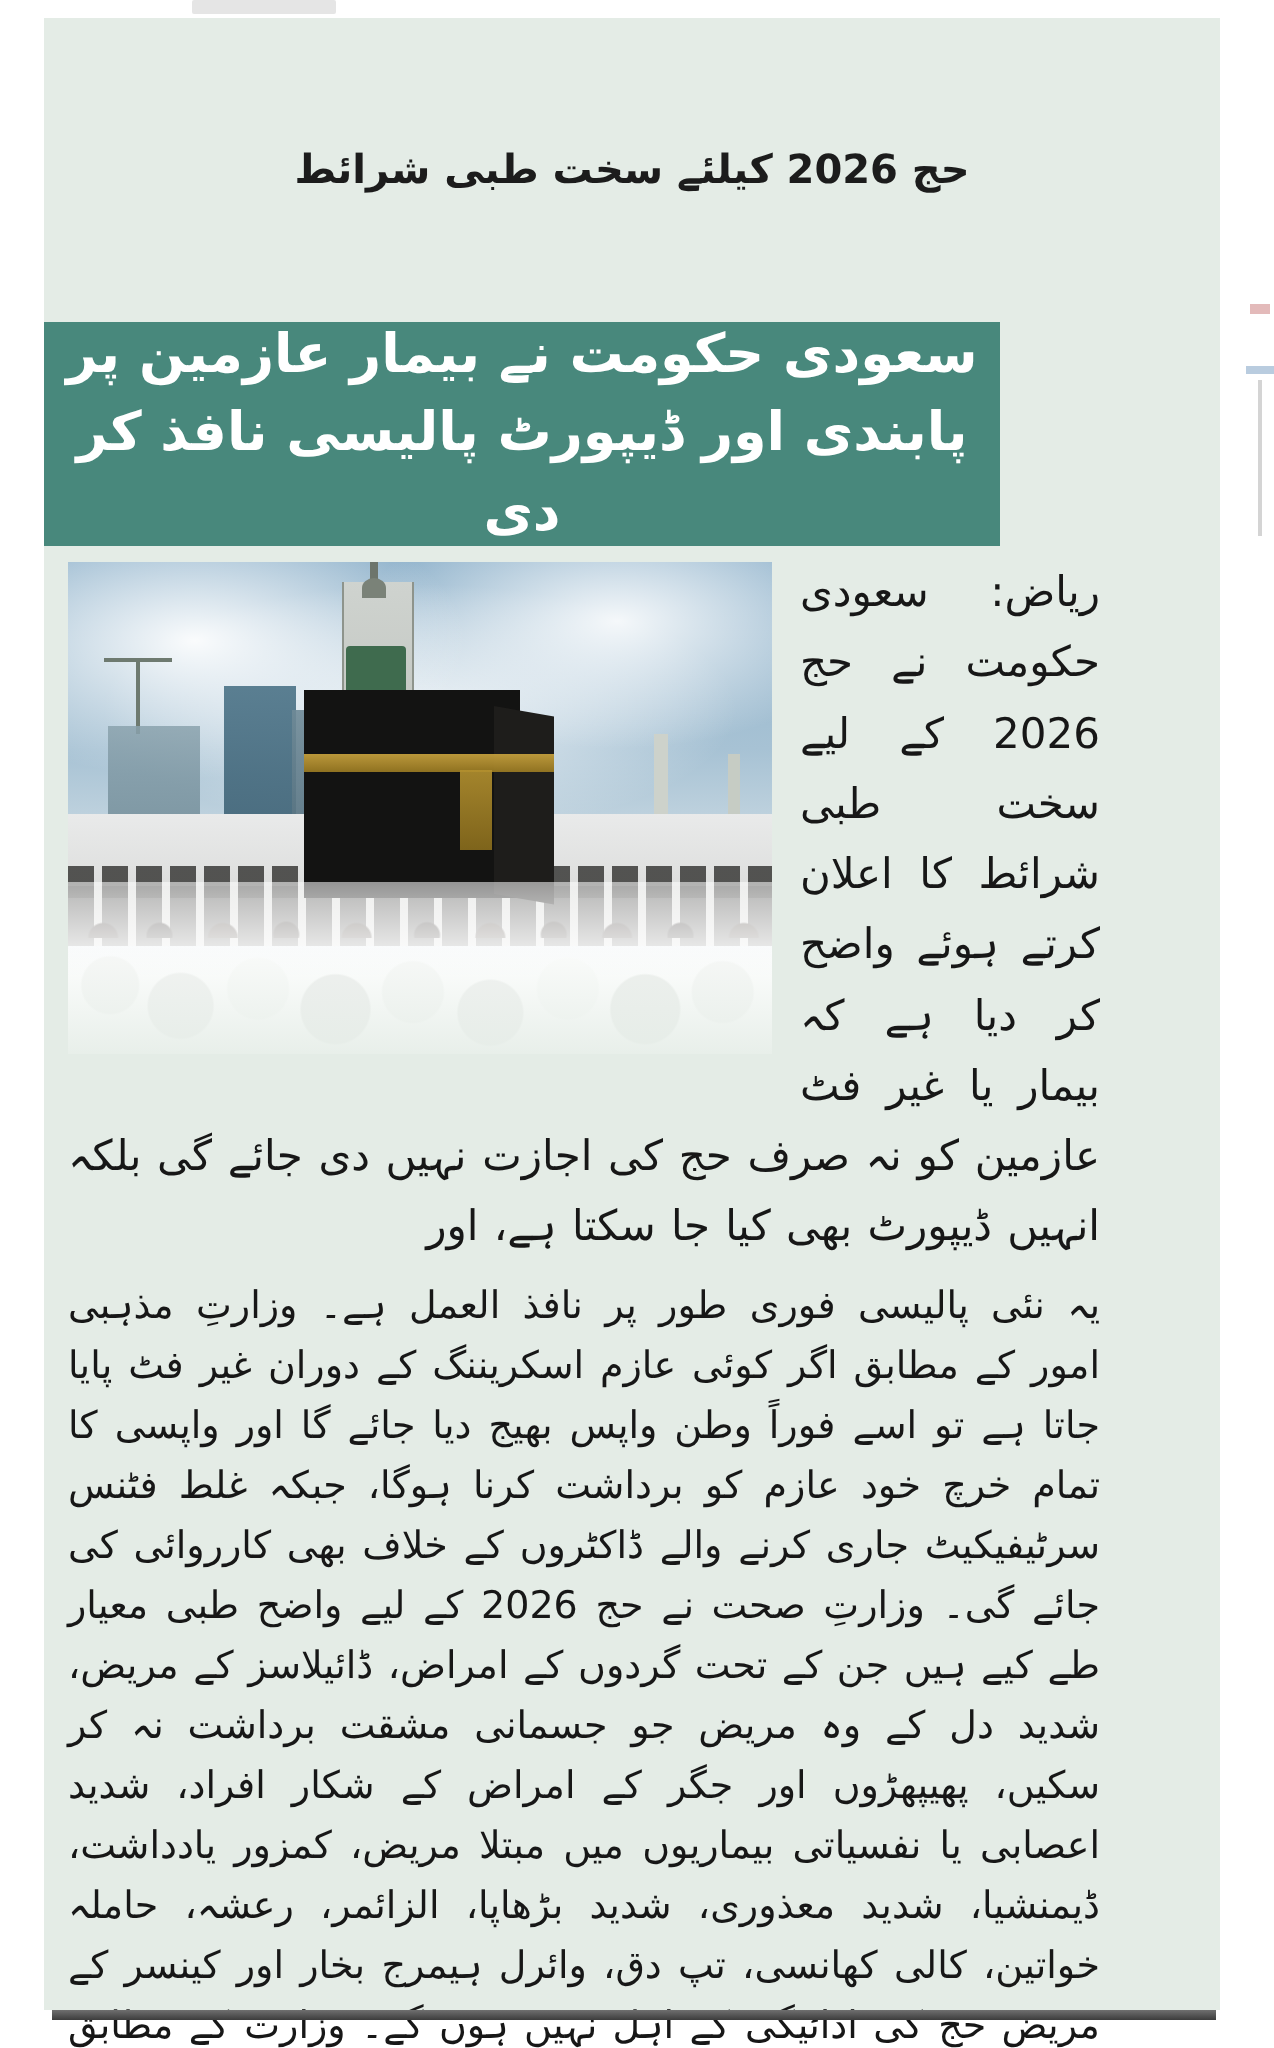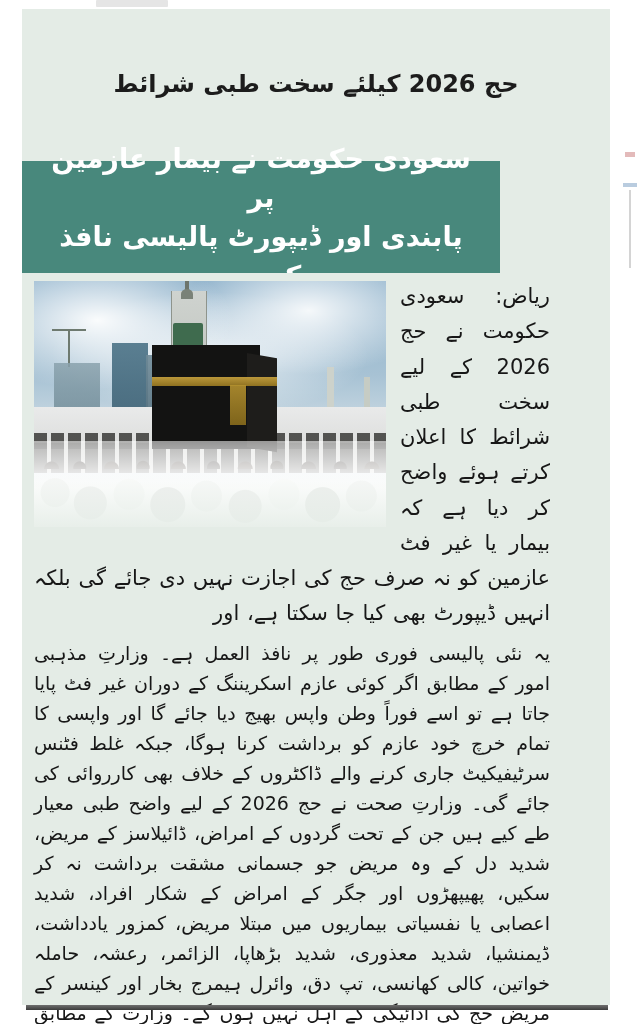--- a/index.html
+++ b/index.html
@@ -78,21 +78,21 @@
     position: absolute;
     top: 152px;
     left: 0px;
     width: 478px;
     height: 112px;
     background: #48887c;
     display: flex;
     align-items: center;
     justify-content: center;
     box-sizing: border-box;
-    padding: 4px 24px;
+    padding: 4px 4px;
   }
   .subhead-text {
     direction: rtl;
     text-align: center;
     color: #ffffff;
     font-family: "DejaVu Sans", sans-serif;
     font-size: 27px;
     font-weight: bold;
     line-height: 1.45;
   }
@@ -403,21 +403,21 @@
 </head>
 <body>
 
 <div class="clip">
 
   <div class="scan-top-sliver"></div>
 
   <div class="article">
 
     <div class="headline-band">
-      <div class="headline-text" style="font-size: 24px;">حج 2026 کیلئے سخت طبی شرائط</div>
+      <div class="headline-text" style="font-size: 20px;">حج 2026 کیلئے سخت طبی شرائط</div>
     </div>
 
     <div class="subhead-band">
       <div class="subhead-text" style="font-size: 27px;">
         <div>سعودی حکومت نے بیمار عازمین پر</div>
         <div>پابندی اور ڈیپورٹ پالیسی نافذ کر دی</div>
       </div>
     </div>
 
     <div class="body-region">

